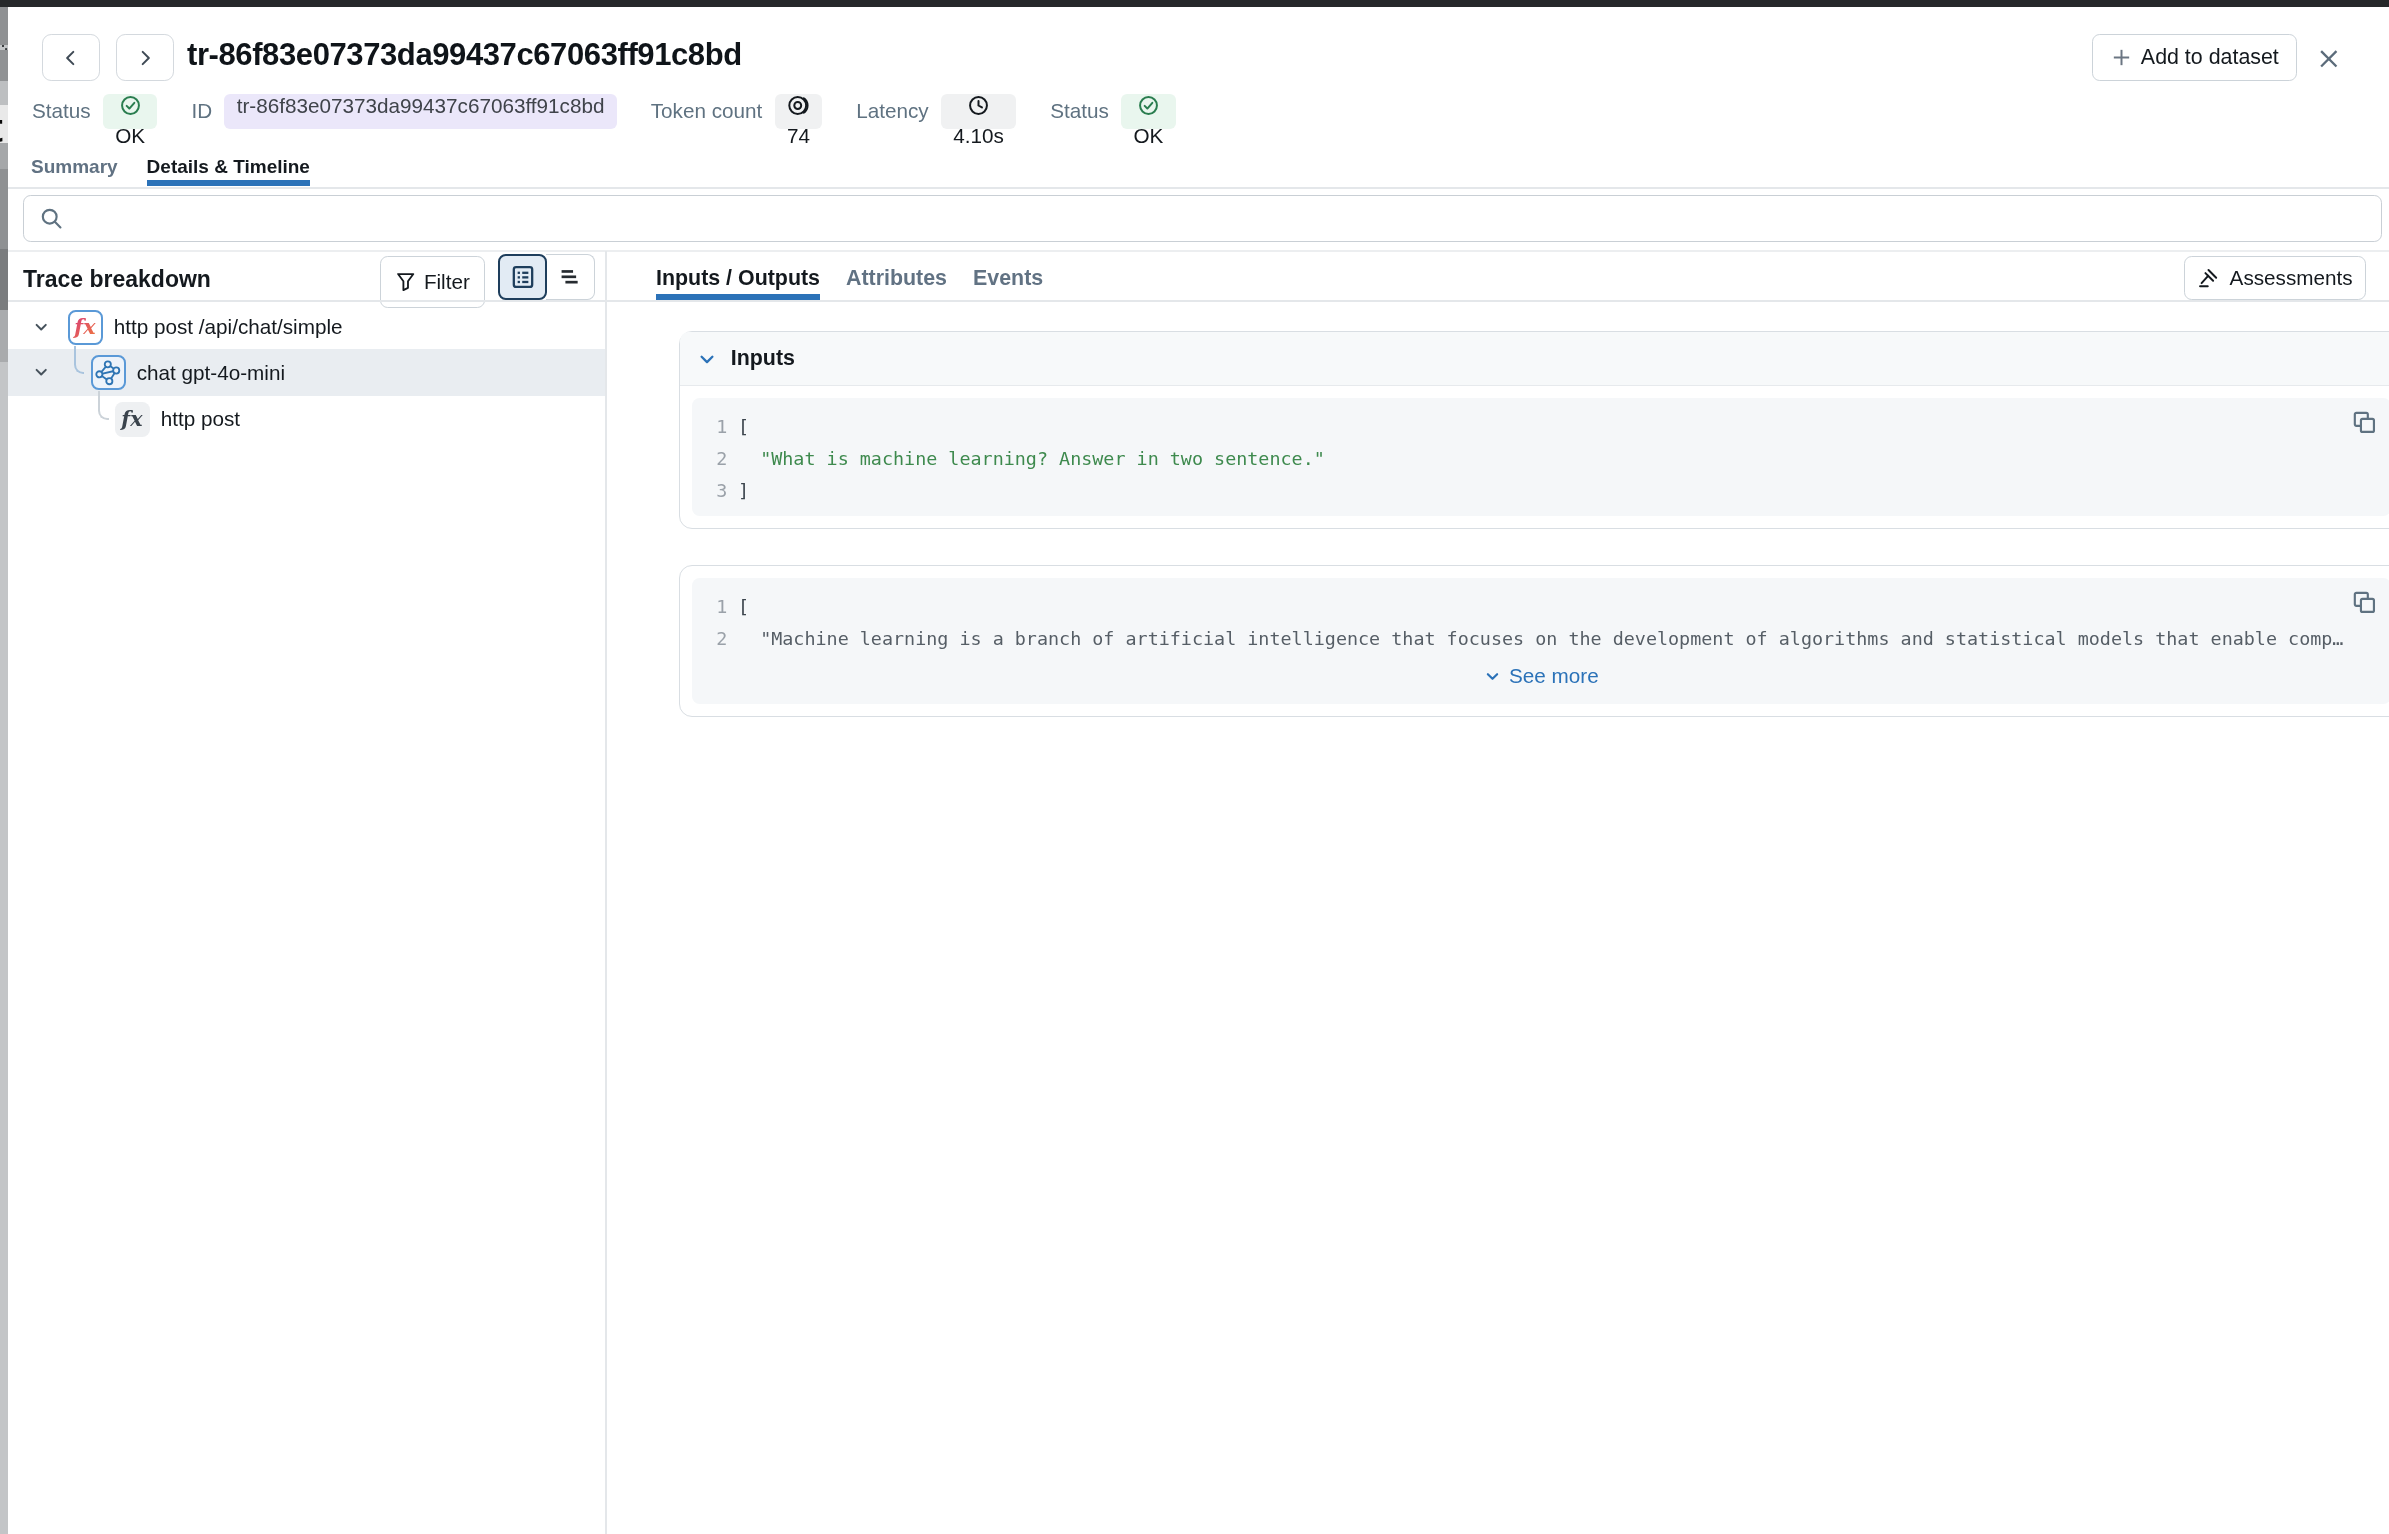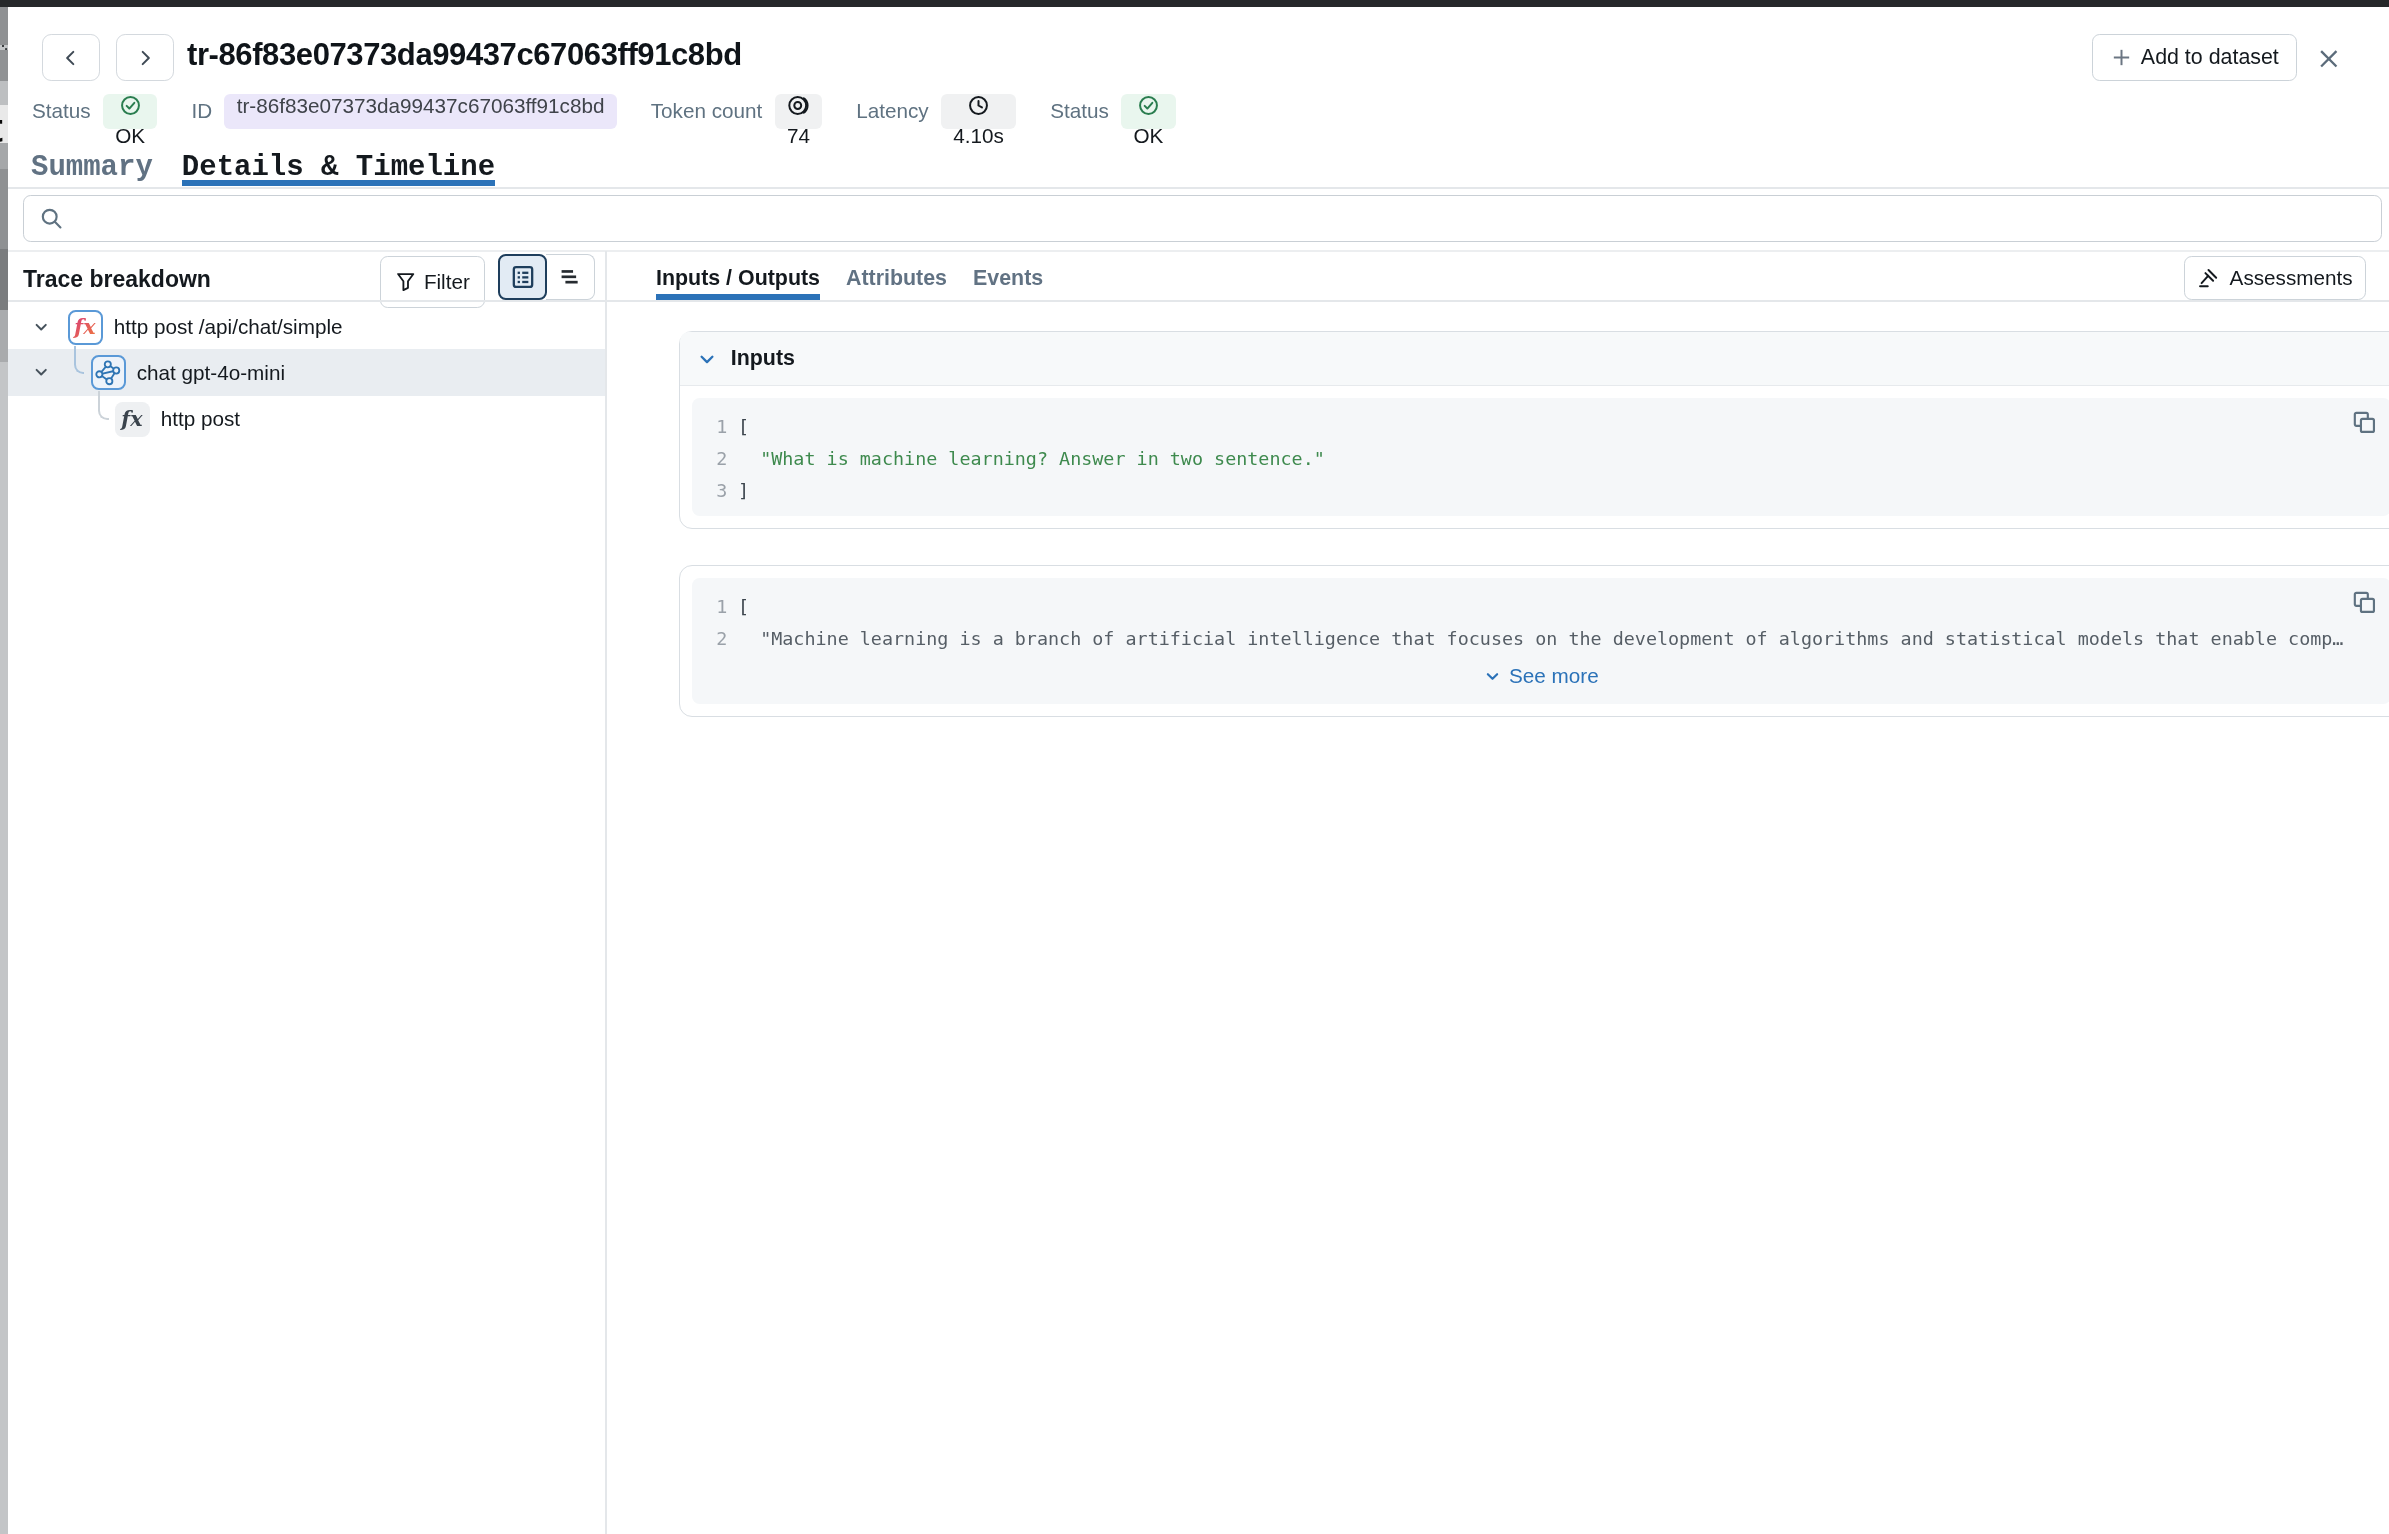--- a/index.html
+++ b/index.html
@@ -30,21 +30,21 @@
   .meta-label { color:#5f7281; font-size:20.7px; margin-right:12.3px; white-space:nowrap; }
   .pill { display:inline-flex; align-items:center; gap:7.7px; padding:0 12.3px; height:35px; border-radius:6.1px;
           font-size:20.7px; color:#14191e; margin-right:34px; white-space:nowrap;flex-direction:column; }
   .pill.green { background:#e9f6ee; }
   .pill.lavender { background:#ebe7fa; color:#3f434a; }
   .pill.gray { background:#f0f1f2; }
   .pill:last-child { margin-right:0; }
 
   
   #page-tabs { position:absolute; left:31px; top:147px; height:40px; display:flex; gap:29px; align-items:center; }
-  .ptab { position:relative; height:40px; display:flex; align-items:center; font-size:29px; cursor:pointer;font-family:Liberation Mono, monospace; }
+  .ptab { position:relative; height:40px; display:flex; align-items:center; font-size:19px; cursor:pointer; }
   .ptab.inactive { color:#617283; font-weight:600; }
   .ptab.active { color:#14191e; font-weight:700; }
   .ptab.active::after { content:""; position:absolute; left:0; right:0; bottom:0.8px; height:6.1px; background:#2b72b8; }
   .hdiv { position:absolute; left:7.7px; width:2382px; height:1.5px; background:#e4e7ea; }
   #div-tabs { top:187px; } #div-search { top:250px; background:#eceef0; } #div-panels { top:300px; }
   #vdiv { position:absolute; left:605px; top:251px; width:1.5px; height:1284px; background:#e4e7ea; }
 
   
   #search-box { position:absolute; left:23px; top:195px; width:2359px; height:47px; border:1.5px solid #c9cfd5; border-radius:7.7px;
                 display:flex; align-items:center; gap:10.7px; padding:0 15.3px; background:#fff; }

